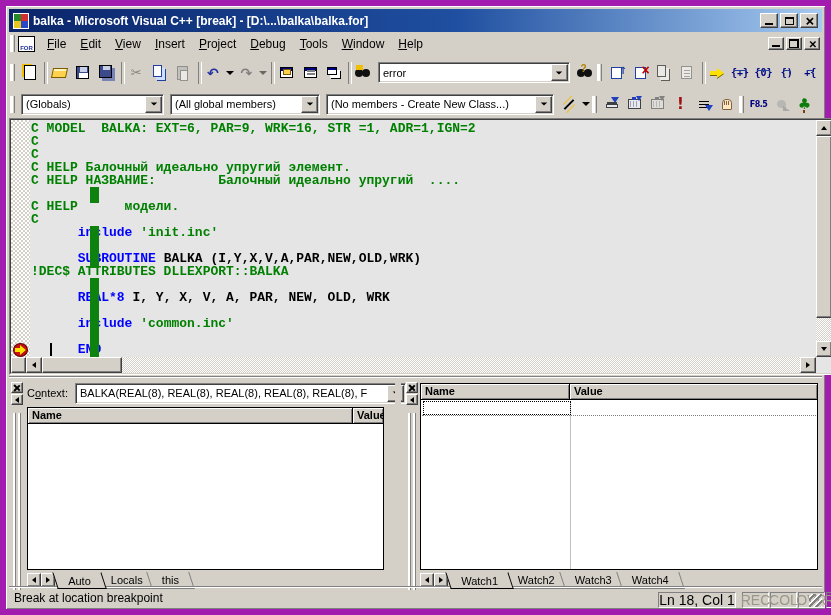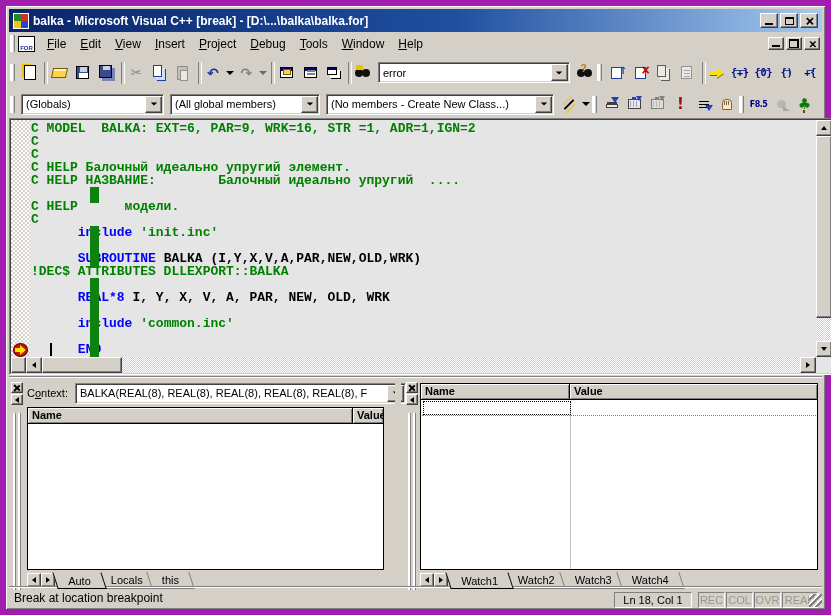--- a/index.html
+++ b/index.html
@@ -184,21 +184,21 @@
   .tab { height:17px; padding:2px 12px 0 12px; font-size:11px; background:#d4d0c8;
     transform:skewX(18deg); border:1px solid #808080; border-top:none; margin-left:-6px; }
   .tab > span { display:inline-block; transform:skewX(-18deg); }
   .tab.active { border-color:#000; background:#d4d0c8; z-index:2; border-top:1px solid #d4d0c8; }
 
   #splitterv { position:absolute; left:389px; top:372px; width:6px; height:218px; background:#d4d0c8; }
 
   
   #statusbar { position:absolute; left:3px; right:3px; bottom:2px; height:21px; border-top:1px solid #808080; box-shadow:0 1px 0 #fff inset; }
   #status-msg { position:absolute; left:5px; top:4px; font-size:12px; }
-  .spanel { position:absolute; top:5px; height:16px; border:1px solid; border-color:#808080 #fff #fff #808080; font-size:11px; display:flex; align-items:center; justify-content:center; color:#000; }
+  .spanel { position:absolute; top:5px; height:16px; border:1px solid; border-color:#808080 #fff #fff #808080; font-size:14px; display:flex; align-items:center; justify-content:center; color:#000;margin-left:44px; }
   .spanel.dim { color:#9a978b; }
   #grip-resize { position:absolute; right:0; bottom:0; width:13px; height:13px;
     background:repeating-linear-gradient(135deg, transparent 0 2px, #fff 2px 3px, #808080 3px 5px); }
 </style>
 </head>
 <body>
 
 <div id="win">
 
   <div id="titlebar">

